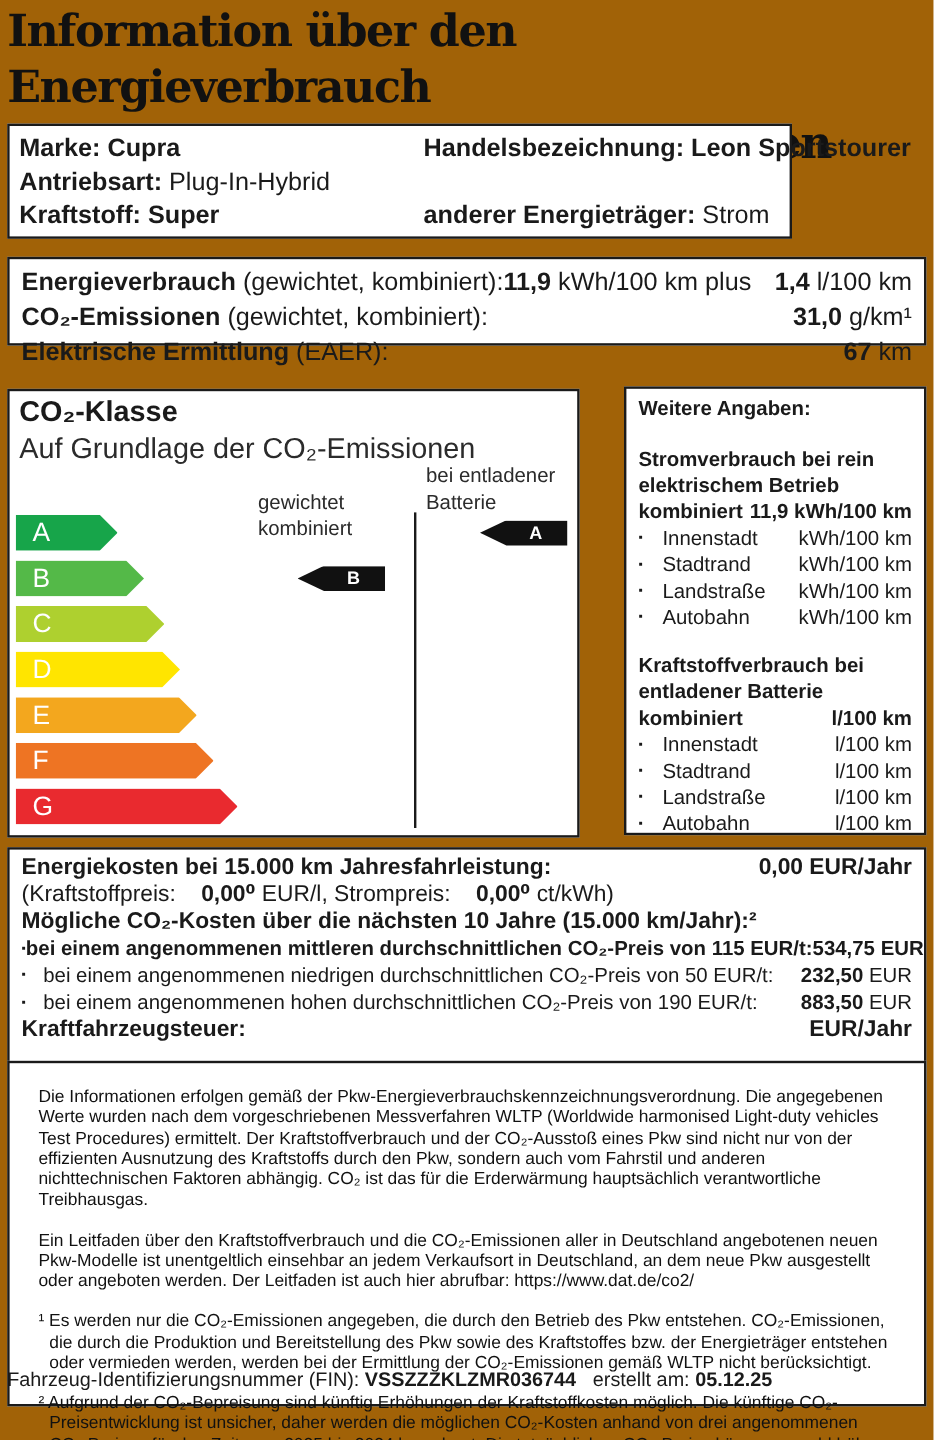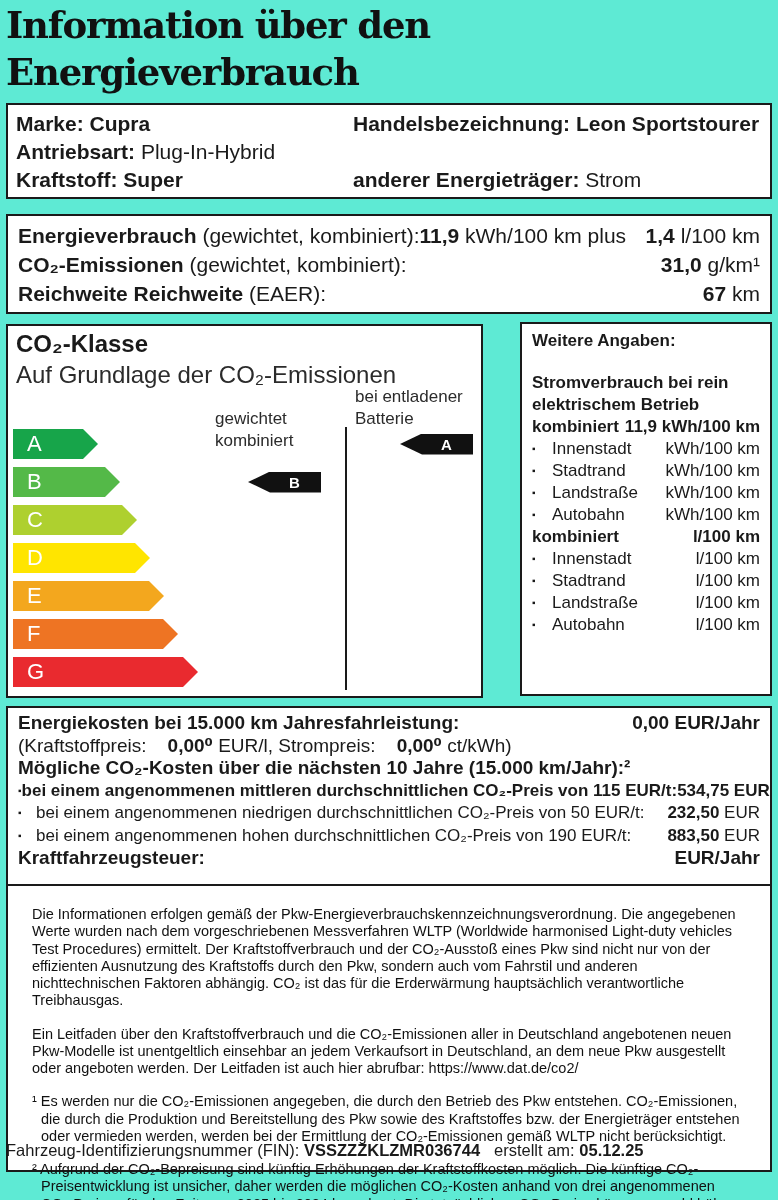--- a/index.html
+++ b/index.html
@@ -1,30 +1,30 @@
 <!DOCTYPE html>
 <html lang="de"><head>
 <meta charset="utf-8">
 <style>
   html,body{margin:0;padding:0;background:#fff;}
-  .page{position:relative;width:778px;height:1200px;background:#5eead4;color:#1a1a1a;
+  .page{position:relative;width:778px;height:1200px;background:#a16207;color:#1a1a1a;
         font-family:"Liberation Sans","DejaVu Sans",sans-serif;overflow:hidden;}
   .b{font-weight:bold;}
   h1{position:absolute;left:6px;top:2px;margin:0;width:770px;
      font-family:"DejaVu Serif","Liberation Serif",serif;font-weight:bold;
      font-size:37px;line-height:47px;letter-spacing:-1.2px;color:#111;}
   .box{position:absolute;border:2px solid #1a1a1a;box-sizing:border-box;background:#fff;}
 
   
-  .vehicle{left:6px;top:103px;width:766px;height:96px;padding:5px 8px;font-size:21px;}
+  .vehicle{left:6px;top:103px;width:654px;height:96px;padding:5px 8px;font-size:21px;}
   .vrow{position:relative;height:28px;line-height:28px;white-space:nowrap;}
   .vcol2{position:absolute;left:337px;top:0;}
 
   
-  .energy{left:6px;top:214px;width:766px;height:100px;padding:5px 10px;font-size:21px;}
+  .energy{left:6px;top:214px;width:766px;height:74px;padding:5px 10px;font-size:21px;}
   .erow{display:flex;height:29px;line-height:29px;white-space:nowrap;}
   .eright{margin-left:auto;}
 
   
   .co2box{left:6px;top:324px;width:477px;height:374px;}
   .co2-heading{position:absolute;left:8px;top:4px;font-size:24px;font-weight:bold;}
   .co2-sub{position:absolute;left:8px;top:35px;font-size:24px;color:#2b2b2b;}
   .collabel{position:absolute;top:60px;font-size:17px;line-height:22px;color:#2b2b2b;}
   .collabel.w{left:207px;margin-top:22px;}
   .collabel.bat{left:347px;}
@@ -92,21 +92,21 @@
   <section class="box energy">
     <div class="erow">
       <span><span class="b">Energieverbrauch</span><span> (gewichtet, kombiniert):</span><span class="b">11,9</span><span> kWh/100 km plus</span></span>
       <span class="eright"><span class="b">1,4</span><span> l/100 km</span></span>
     </div>
     <div class="erow">
       <span><span class="b">CO₂-Emissionen</span><span> (gewichtet, kombiniert):</span></span>
       <span class="eright"><span class="b">31,0</span><span> g/km¹</span></span>
     </div>
     <div class="erow">
-      <span><span class="b">Reichweite Reichweite</span><span> (EAER):</span></span>
+      <span><span class="b">Elektrische Ermittlung</span><span> (EAER):</span></span>
       <span class="eright"><span class="b">67</span><span> km</span></span>
     </div>
   </section>
 
   <section class="box co2box">
     <div class="co2-heading">CO₂-Klasse</div>
     <div class="co2-sub">Auf Grundlage der CO₂-Emissionen</div>
     <div class="collabel w"><span>gewichtet</span><br><span>kombiniert</span></div>
     <div class="collabel bat"><span>bei entladener</span><br><span>Batterie</span></div>
 
@@ -144,20 +144,21 @@
         <span class="bullet">▪</span>
         <span>Landstraße</span>
         <span class="wunit">kWh/100 km</span>
       </div>
     <div class="wrow">
         <span class="bullet">▪</span>
         <span>Autobahn</span>
         <span class="wunit">kWh/100 km</span>
       </div>
 
+    <div class="wline wh mt18"><span>Kraftstoffverbrauch bei</span><br><span>entladener Batterie</span></div>
     <div class="wkomb">
       <span>kombiniert</span>
       <span class="wunit">l/100 km</span>
     </div>
     <div class="wrow">
         <span class="bullet">▪</span>
         <span>Innenstadt</span>
         <span class="wunit">l/100 km</span>
       </div>
     <div class="wrow">

